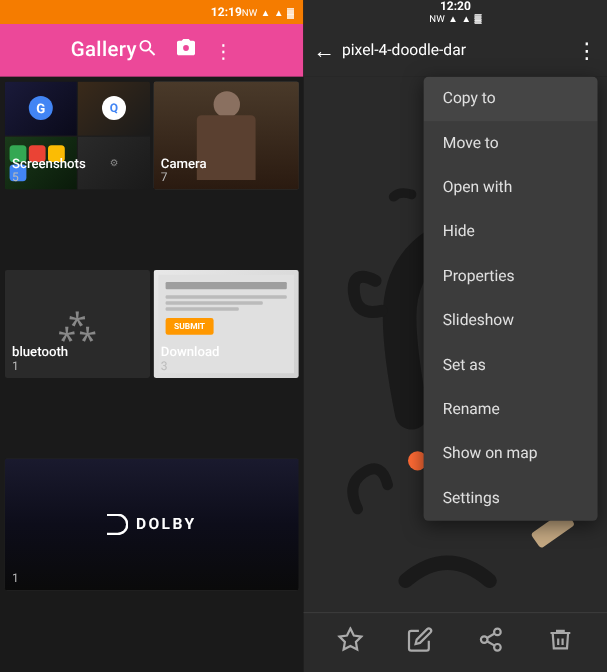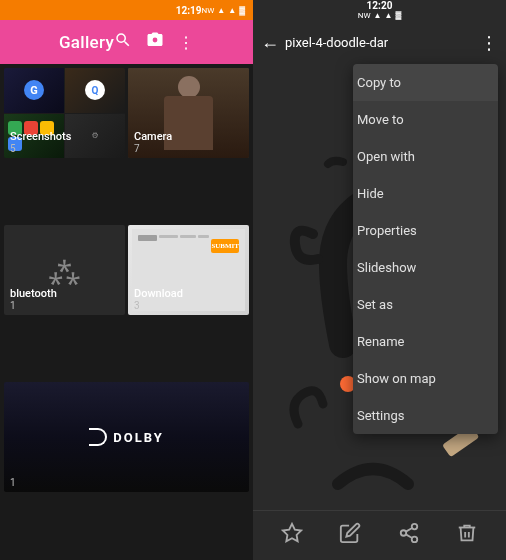--- a/index.html
+++ b/index.html
@@ -142,24 +142,23 @@
     
     .thumb-download {
       background: linear-gradient(135deg, #e8e8e8 0%, #d0d0d0 100%);
       width: 100%;
       height: 100%;
       padding: 4px;
     }
 
     .doc-lines {
       display: flex;
-      flex-direction: row;
+      flex-direction: column;
       gap: 2px;
       padding: 2px;
-      font-family: Liberation Serif, serif;
     }
 
     .doc-line {
       height: 3px;
       background: #aaa;
       border-radius: 1px;
     }
 
     .doc-line.short { width: 60%; }
     .doc-line.medium { width: 80%; }
@@ -253,21 +252,21 @@
       right: 8px;
       width: 145px;
       background: #3c3c3c;
       border-radius: 4px;
       box-shadow: 0 4px 16px rgba(0,0,0,0.5);
       z-index: 100;
       overflow: hidden;
     }
 
     .menu-item {
-      padding: 11px 4px;
+      padding: 11px 16px;
       color: #e0e0e0;
       font-size: 13px;
       cursor: pointer;
       display: flex;
       align-items: center;
     }
 
     .menu-item.active {
       background: rgba(255,255,255,0.05);
     }

